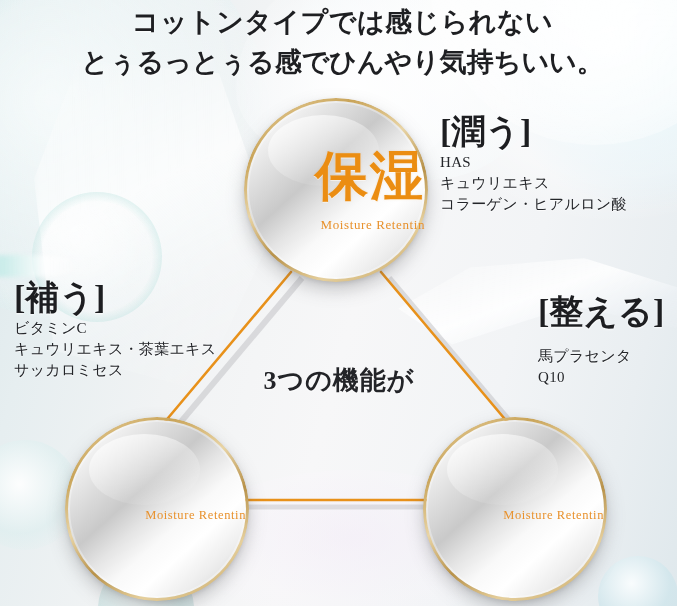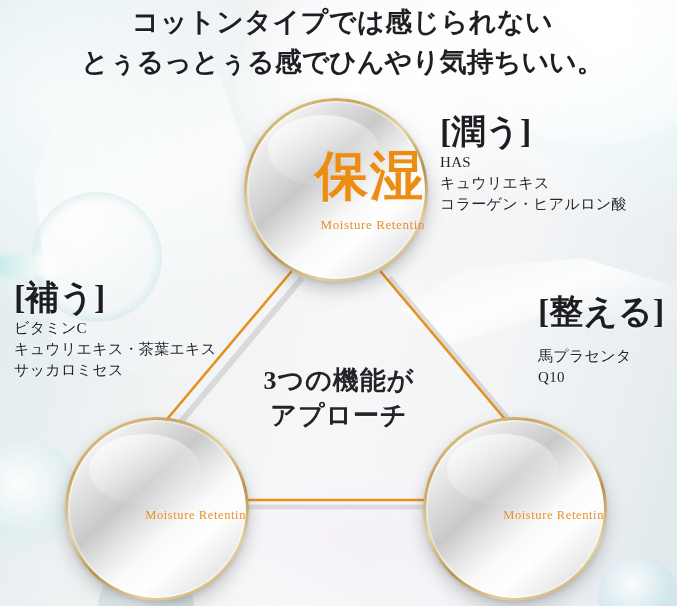--- a/index.html
+++ b/index.html
@@ -246,21 +246,20 @@
     <line x1="381" y1="272" x2="509" y2="424" stroke="#b9b9bd" stroke-width="6" opacity="0.45" transform="translate(8,6)"></line>
     <line x1="244" y1="500" x2="428" y2="500" stroke="#b9b9bd" stroke-width="5" opacity="0.40" transform="translate(4,7)"></line>
 
     <line x1="291" y1="272" x2="163" y2="424" stroke="#e8911a" stroke-width="2.6" stroke-linecap="round"></line>
     <line x1="381" y1="272" x2="509" y2="424" stroke="#e8911a" stroke-width="2.6" stroke-linecap="round"></line>
     <line x1="244" y1="500" x2="428" y2="500" stroke="#e8911a" stroke-width="2.6" stroke-linecap="round"></line>
   </svg>
 
   <div class="center-label">
     <div>3つの機能が</div>
-    <div>アプローチ</div>
   </div>
 
   <div class="node" id="node-top">
     <div class="jp">保湿</div>
     <div class="en">Moisture Retentin</div>
   </div>
 
   <div class="node" id="node-left">
     <div class="en">Moisture Retentin</div>
   </div>

